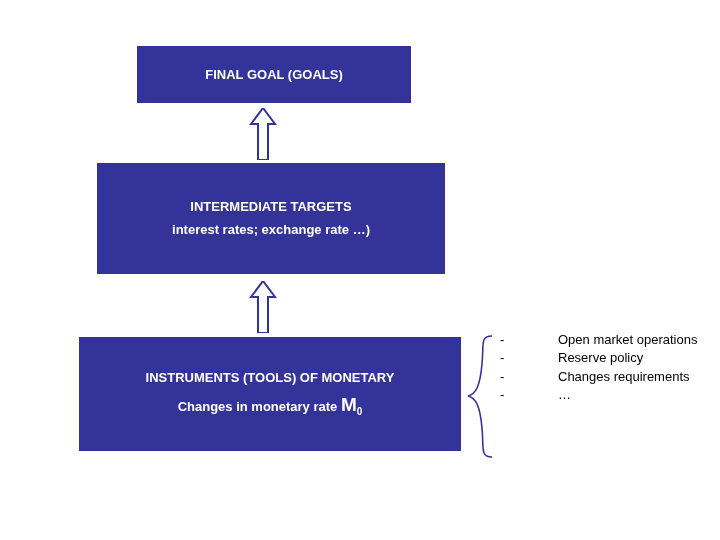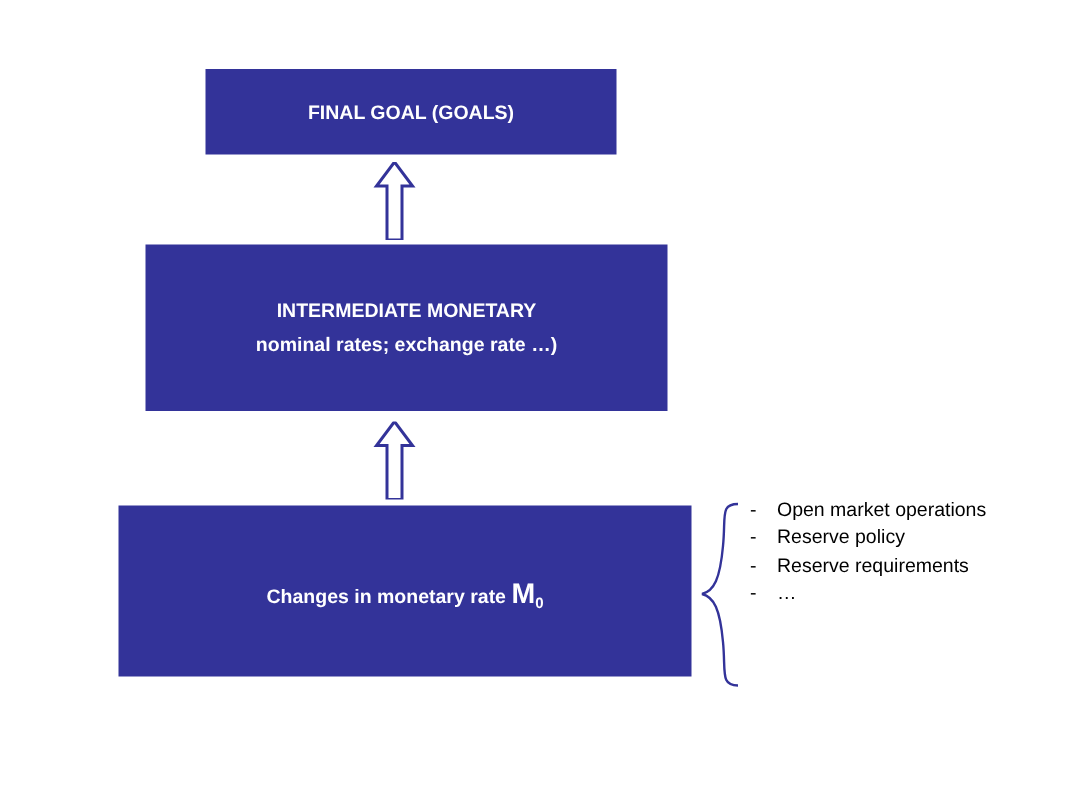--- a/index.html
+++ b/index.html
@@ -105,50 +105,52 @@
     margin-bottom: 0px;
   }
   .bullet-dash {
     width: 18px;
     flex: 0 0 18px;
     line-height: 1.42;
   }
   .bullet-text {
     flex: 1;
     line-height: 1.42;
+    margin-left: 40px;
   }
 </style>
 </head>
 <body>
 
 <div class="slide">
 
   <div class="box" id="box-goal">
     <span class="box-line">FINAL GOAL (GOALS)</span>
   </div>
 
   <div class="arrow" id="arrow-1">
     <svg width="30" height="52" viewBox="0 0 30 52" xmlns="http://www.w3.org/2000/svg">
       <polygon points="15,0 27,16 20,16 20,52 10,52 10,16 3,16" fill="#ffffff" stroke="#333399" stroke-width="2"></polygon>
     </svg>
   </div>
 
   <div class="box" id="box-targets">
-    <span class="box-line">INTERMEDIATE MONETARY</span>
+    <span class="box-line">INTERMEDIATE TARGETS</span>
     <span class="box-line spacer-line"></span>
-    <span class="box-line">nominal rates; exchange rate …)</span>
+    <span class="box-line">interest rates; exchange rate …)</span>
   </div>
 
   <div class="arrow" id="arrow-2">
     <svg width="30" height="52" viewBox="0 0 30 52" xmlns="http://www.w3.org/2000/svg">
       <polygon points="15,0 27,16 20,16 20,52 10,52 10,16 3,16" fill="#ffffff" stroke="#333399" stroke-width="2"></polygon>
     </svg>
   </div>
 
   <div class="box" id="box-instruments">
+    <span class="box-line">INSTRUMENTS (TOOLS) OF MONETARY</span>
     <span class="box-line spacer-line"></span>
     <span class="box-line"><span>Changes in monetary rate </span><span class="big">M</span><span class="sub">0</span></span>
   </div>
 
   <div class="brace">
     <svg width="30" height="125" viewBox="0 0 30 125" xmlns="http://www.w3.org/2000/svg">
       <path d="M26 2 C14 2, 18 10, 16 30 C14 52, 10 60, 2 62 C10 64, 14 72, 16 94 C18 114, 14 123, 26 123" fill="none" stroke="#333399" stroke-width="1.6"></path>
     </svg>
   </div>
 
@@ -156,21 +158,21 @@
     <div class="bullet-row">
       <span class="bullet-dash">-</span>
       <span class="bullet-text">Open market operations</span>
     </div>
     <div class="bullet-row">
       <span class="bullet-dash">-</span>
       <span class="bullet-text">Reserve policy</span>
     </div>
     <div class="bullet-row">
       <span class="bullet-dash">-</span>
-      <span class="bullet-text">Reserve requirements</span>
+      <span class="bullet-text">Changes requirements</span>
     </div>
     <div class="bullet-row">
       <span class="bullet-dash">-</span>
       <span class="bullet-text">…</span>
     </div>
   </div>
 
 </div>
 
 </body></html>

